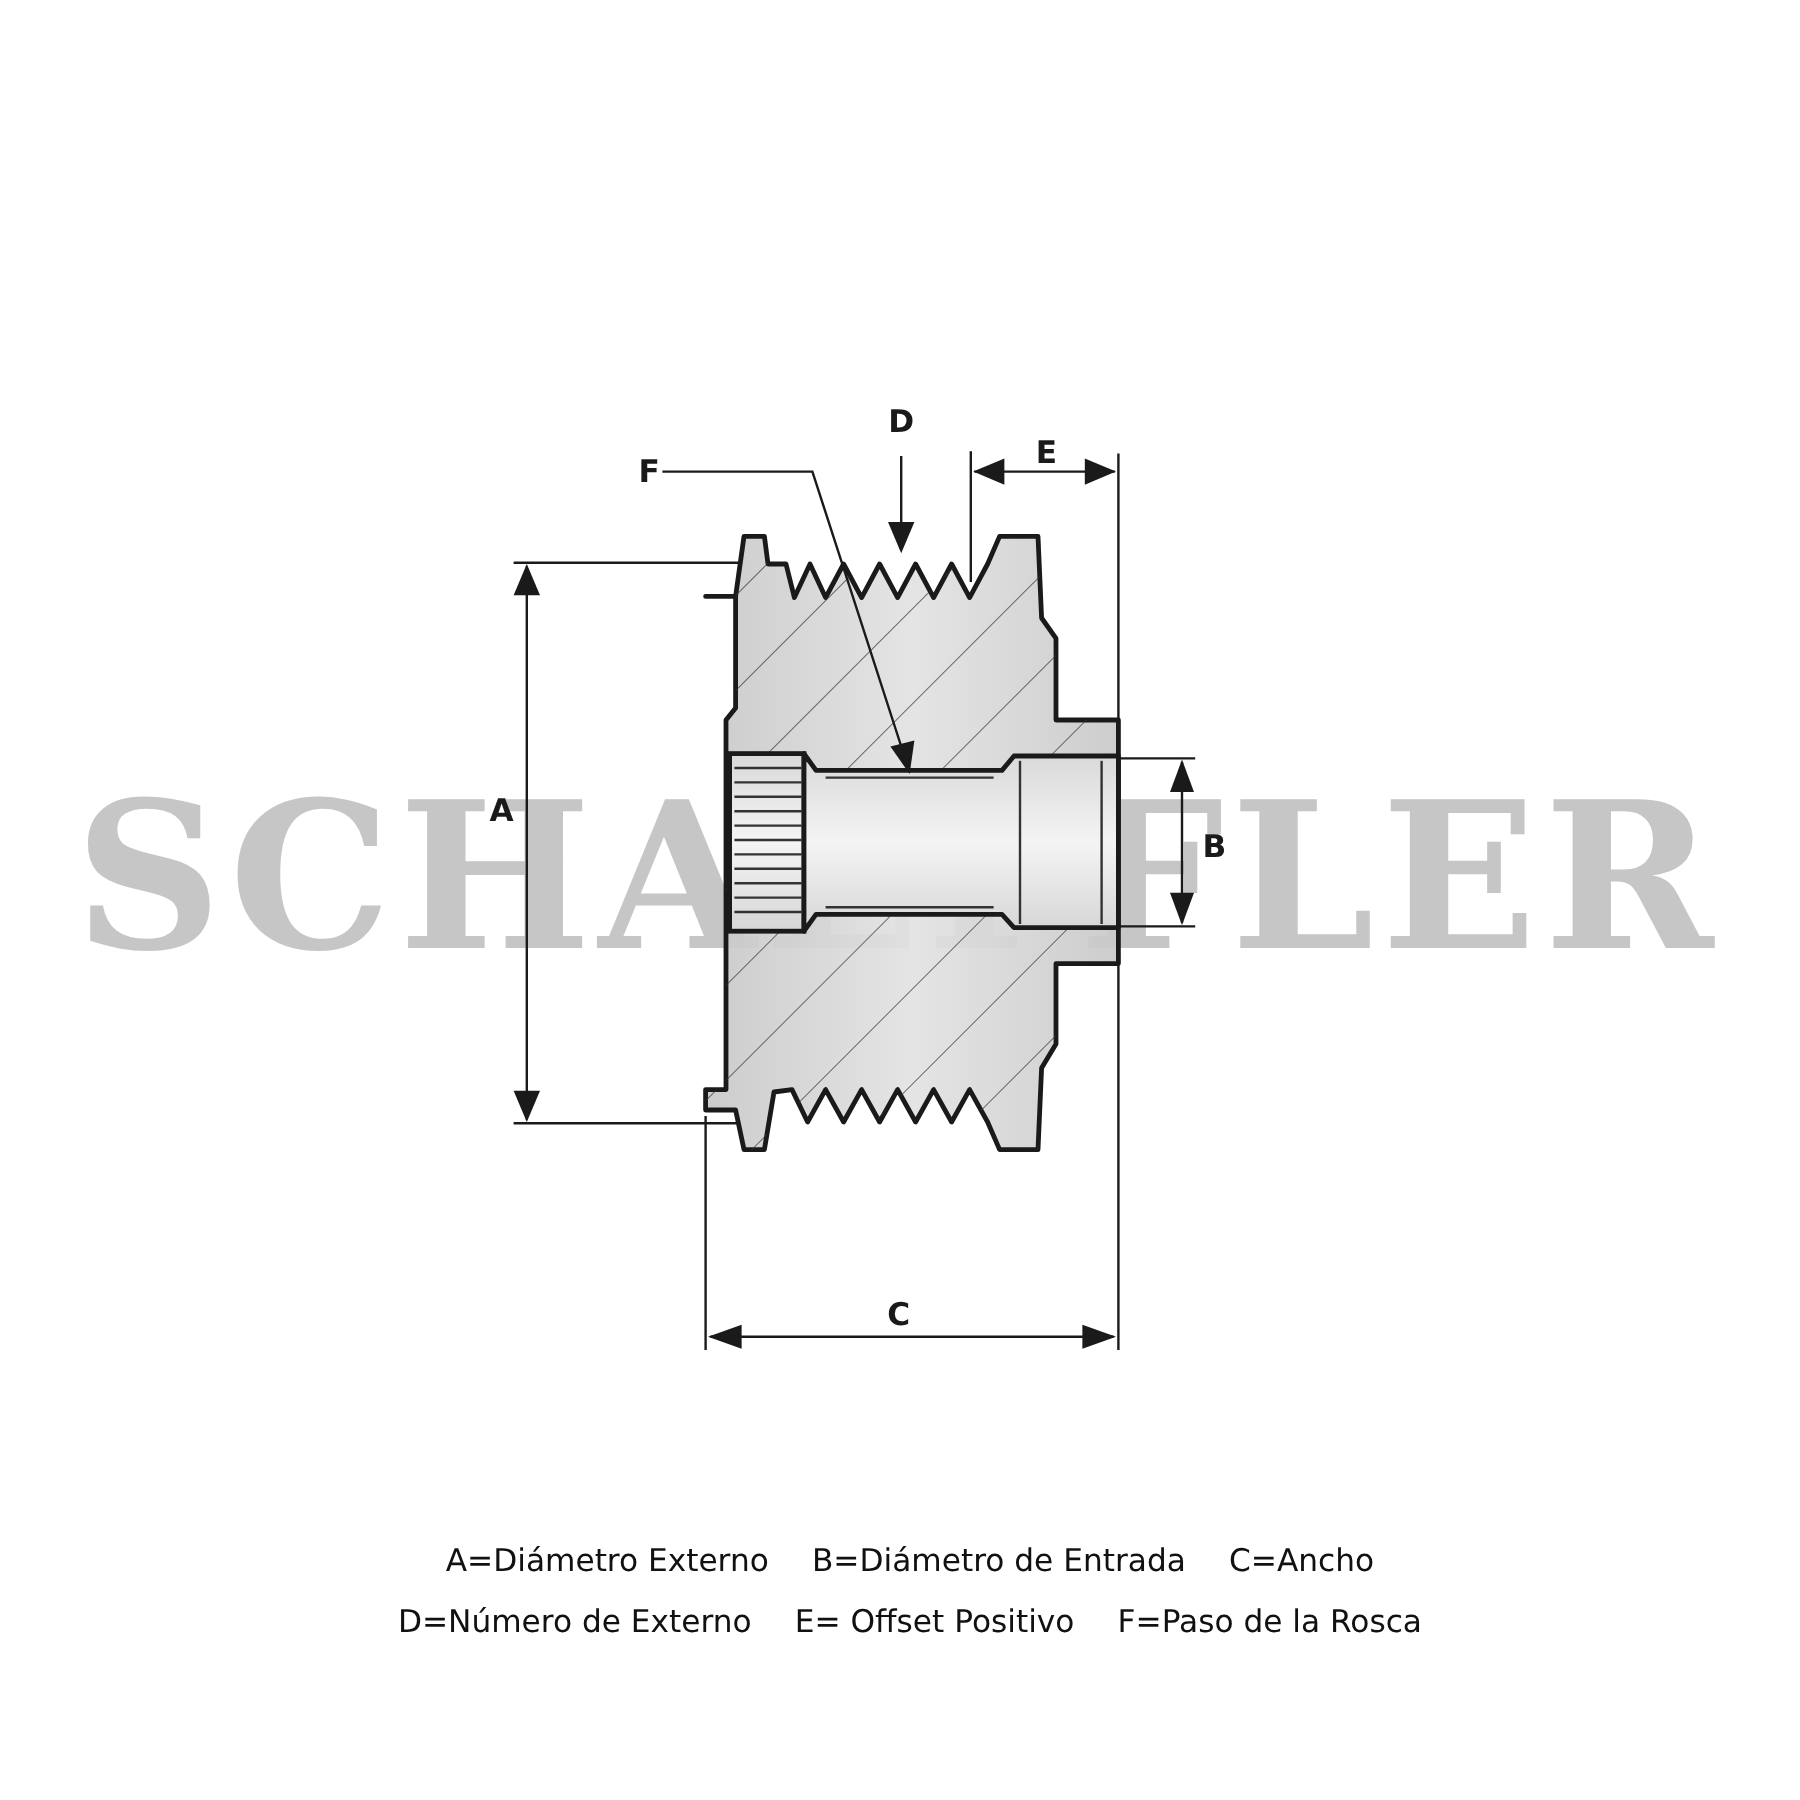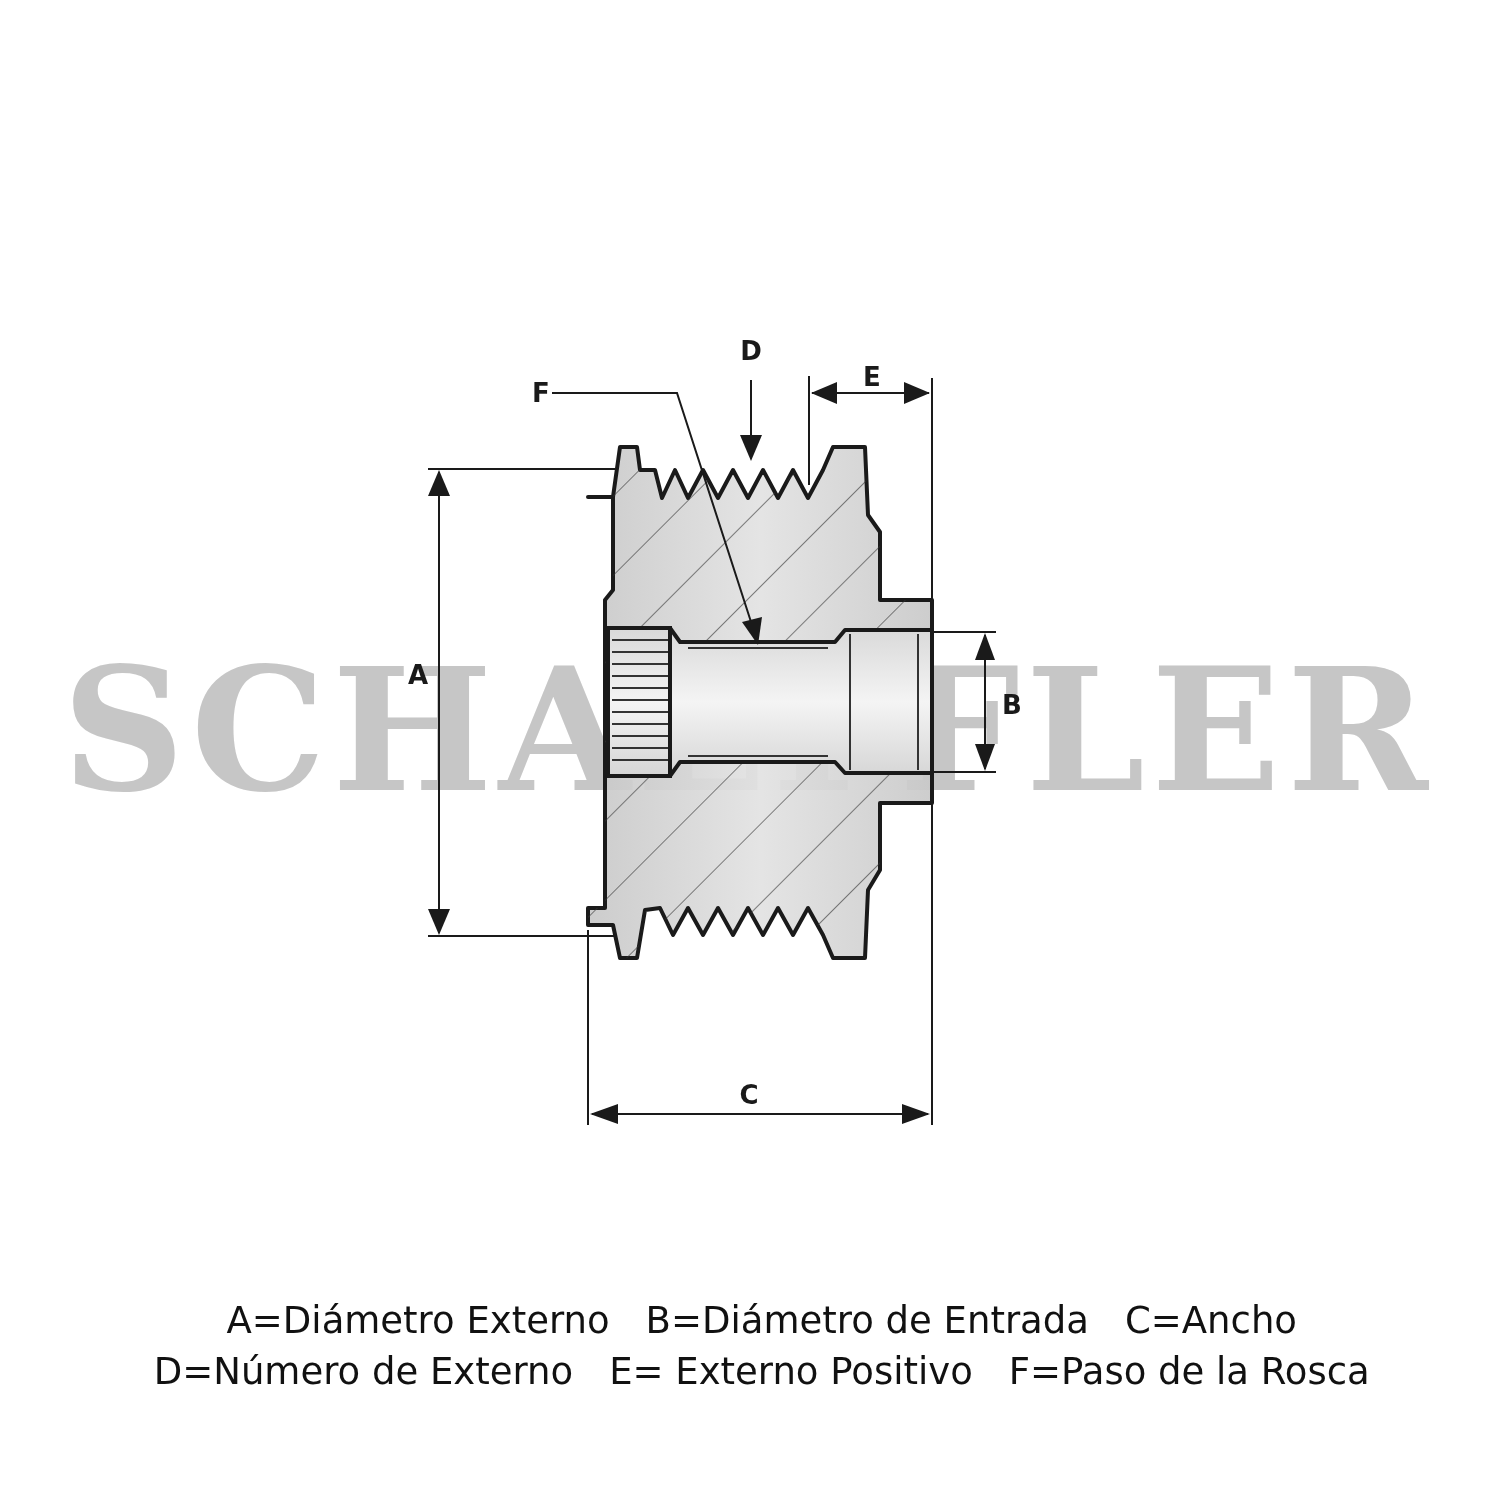--- a/index.html
+++ b/index.html
@@ -1,20 +1,20 @@
 <!DOCTYPE html>
 <html><head>
   <meta charset="utf-8">
   <style>
     html, body { margin: 0; padding: 0; background: #ffffff; }
     body { width: 1500px; height: 1500px; position: relative; overflow: hidden; }
     .canvas { position: absolute; left: 0; top: 0; width: 1500px; height: 1500px; }
     .dim-label { font-family: "DejaVu Sans", sans-serif; font-weight: bold; font-size: 26px; fill: #1a1a1a; }
     .watermark { font-family: "DejaVu Serif", "Liberation Serif", serif; font-weight: bold; font-size: 170px; fill: #bdbdbd; letter-spacing: 6px; opacity: 0.85; }
-    .legend { position: absolute; left: 0; width: 1500px; text-align: center; font-family: "DejaVu Sans", sans-serif; font-size: 37px; color: #111; white-space: pre; }
+    .legend { position: absolute; left: 0; width: 1500px; text-align: center; font-family: "DejaVu Sans", sans-serif; font-size: 26px; color: #111; white-space: pre; }
     .legend span { display: inline-block; margin: 0 18px; }
   </style>
 </head>
 <body>
 
 <svg class="canvas" viewBox="0 0 1500 1500" xmlns="http://www.w3.org/2000/svg">
   <defs>
     <linearGradient id="bodyGrad" x1="0" y1="0" x2="1" y2="0">
       <stop offset="0" stop-color="#c8c8c8"></stop>
       <stop offset="0.5" stop-color="#e2e2e2"></stop>
@@ -109,14 +109,14 @@
     <polyline points="552,393 677,393 752,625" fill="none"></polyline>
     <polygon points="758,645 742,622 762,617" stroke="none"></polygon>
   </g>
   <text class="dim-label" x="541" y="402" text-anchor="middle">F</text>
 </svg>
 
 <div class="legend" style="top:1256px;">
   <span>A=Diámetro Externo</span><span>B=Diámetro de Entrada</span><span>C=Ancho</span>
 </div>
 <div class="legend" style="top:1307px;">
-  <span>D=Número de Externo</span><span>E= Externo Positivo</span><span>F=Paso de la Rosca</span>
+  <span>D=Número de Externo</span><span>E= Offset Positivo</span><span>F=Paso de la Rosca</span>
 </div>
 
 </body></html>

